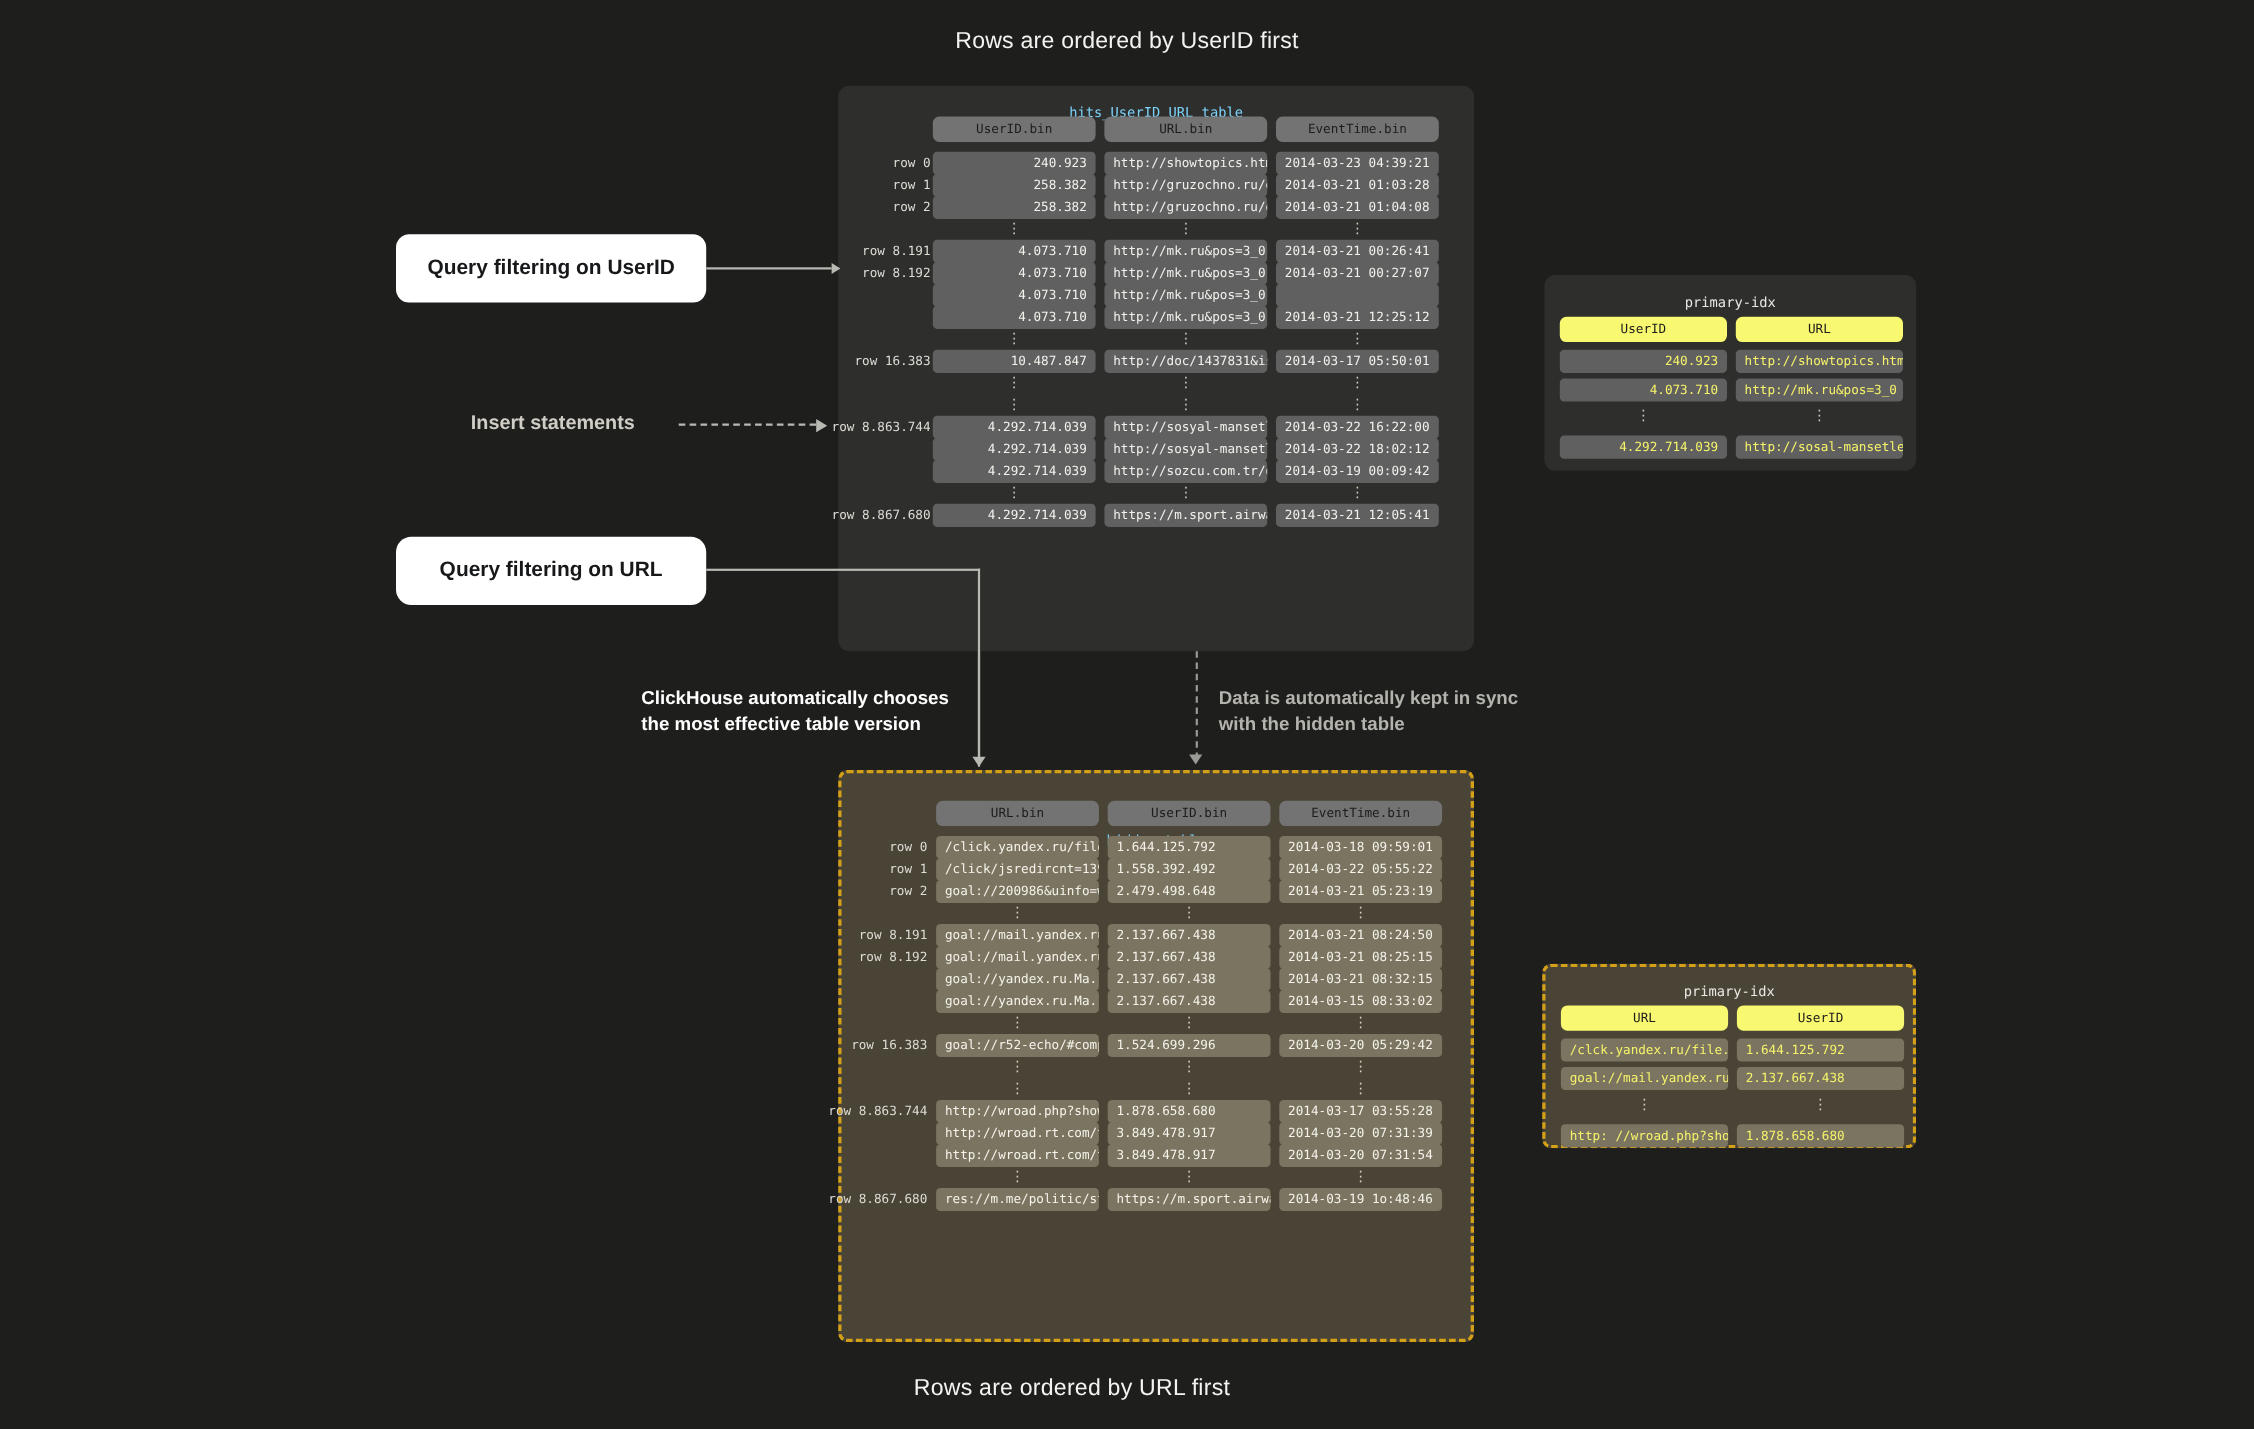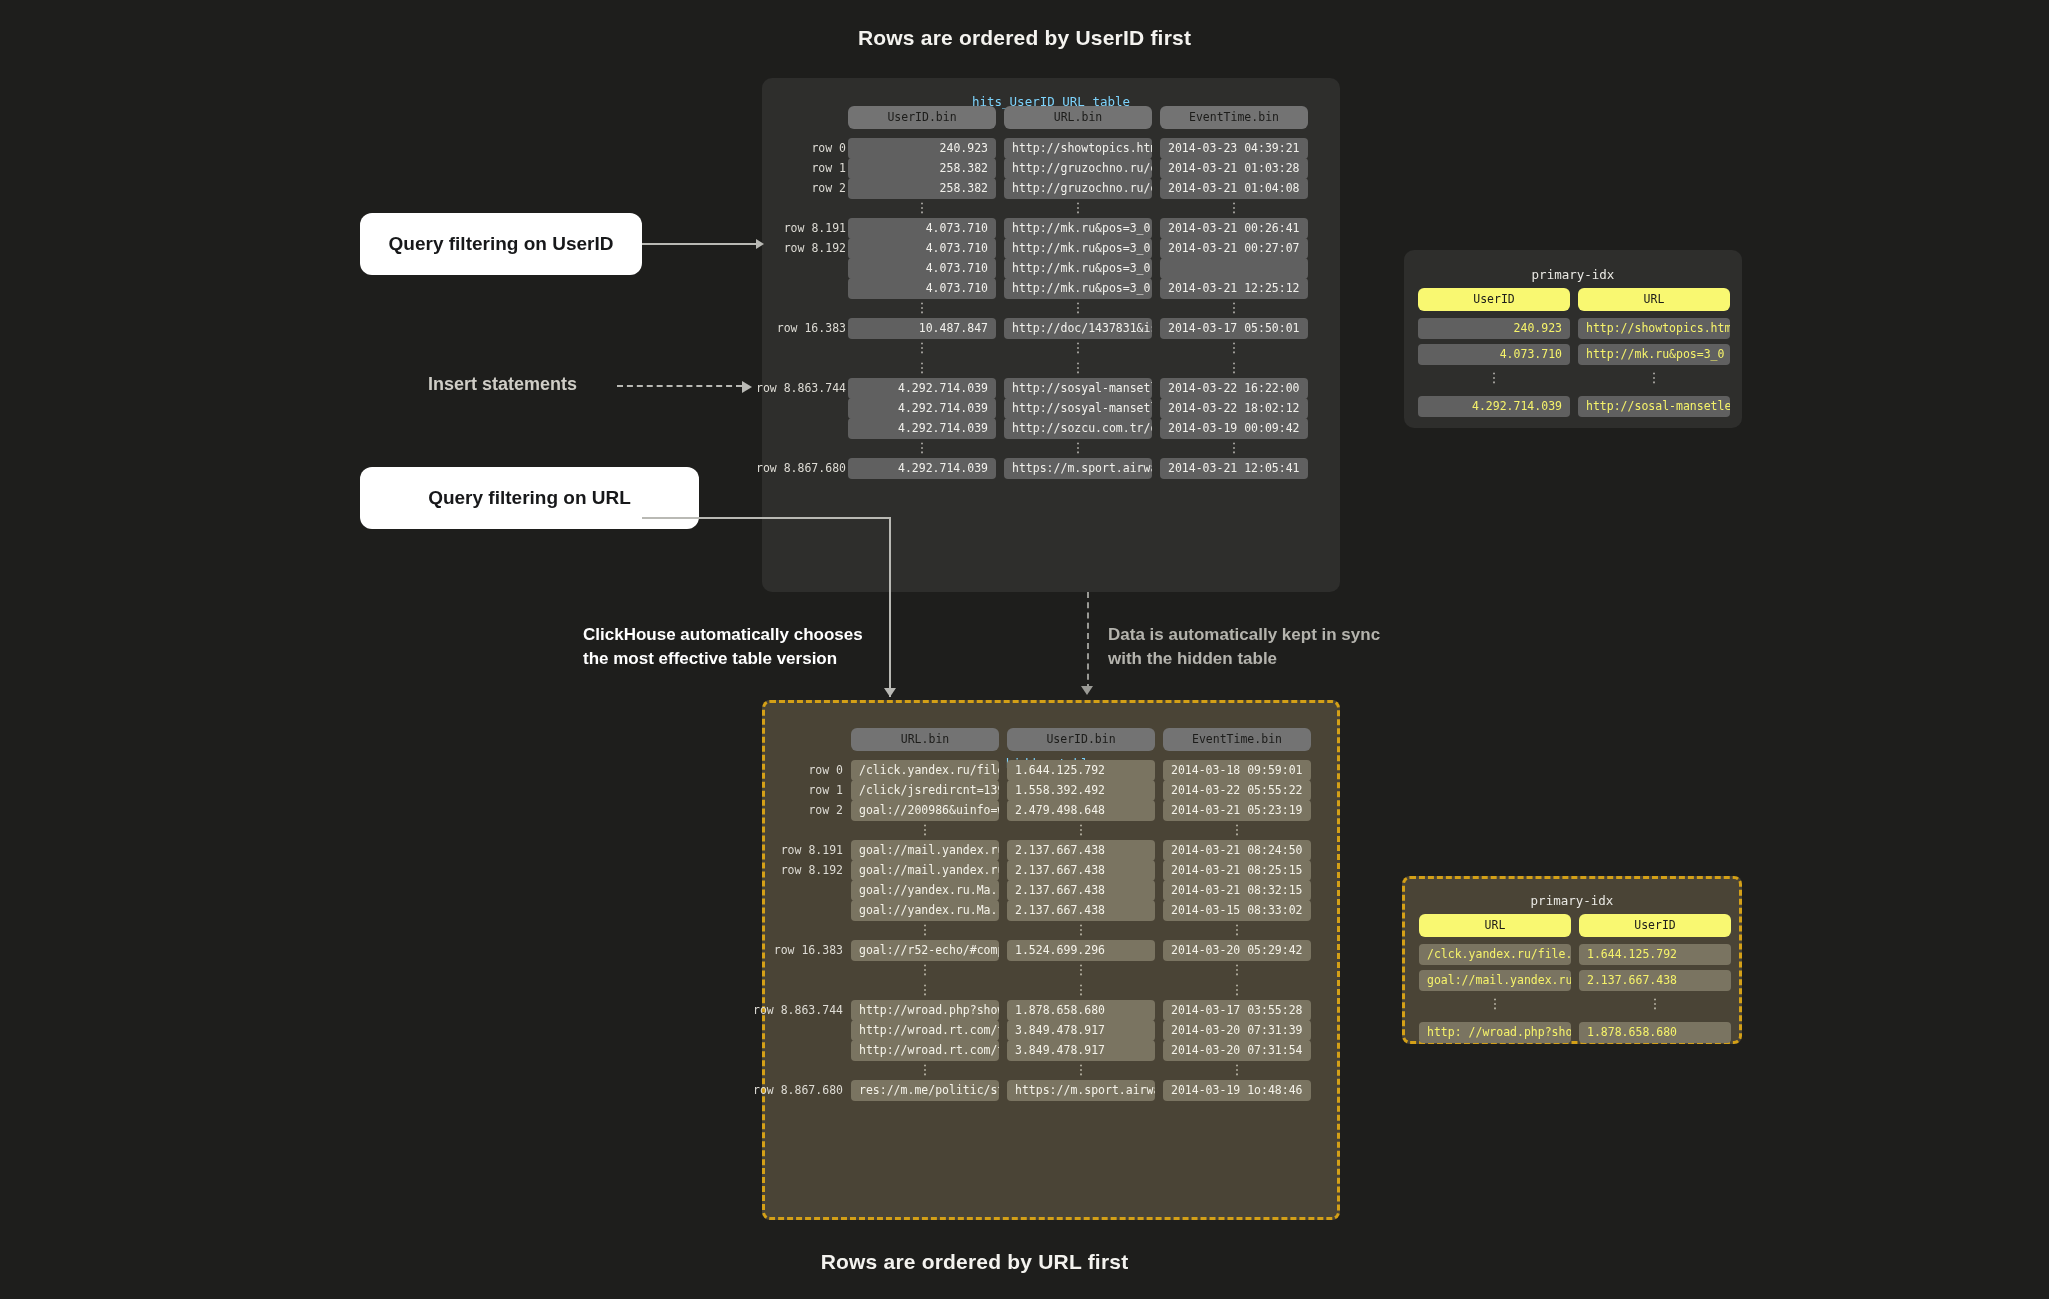--- a/index.html
+++ b/index.html
@@ -8,21 +8,21 @@
     background:#1e1e1c;
     font-family:"Liberation Sans", sans-serif;
     overflow:hidden;
     position:relative;
   }
   .mono{font-family:"DejaVu Sans Mono","Liberation Mono",monospace;}
 
   
   .big-title{
     position:absolute;left:0;width:2049px;text-align:center;
-    color:#f4f3ef;font-size:21px;font-weight:bold;letter-spacing:.2px;
+    color:#f4f3ef;font-size:21px;font-weight:normal;letter-spacing:.2px;
   }
   #title-top{top:26px;}
   #title-bottom{top:1250px;width:2049px;text-align:center;}
   #title-bottom span{display:inline-block;transform:translateX(-50px);}
 
   
   .panel{
     position:absolute;border-radius:10px;
   }
   #panel-top{
@@ -117,21 +117,21 @@
   .idx-ell .x1{left:174px;width:152px;}
 
   
   .pill{
     position:absolute;background:#ffffff;border-radius:12px;
     display:flex;align-items:center;justify-content:center;
     color:#17181a;font-size:19px;font-weight:bold;
     box-sizing:border-box;padding:0 26px;
   }
   #pill-userid{left:360px;top:213px;width:282px;height:62px;}
-  #pill-url{left:360px;top:467px;width:339px;height:62px;}
+  #pill-url{left:360px;top:488px;width:282px;height:62px;border-radius:14px;}
 
   
   .ln{position:absolute;background:#b9b9b4;}
   .lnv{position:absolute;background:#b9b9b4;width:2px;}
 
   .arrow-r{
     position:absolute;width:0;height:0;
     border-left:8px solid #b9b9b4;
     border-top:5px solid transparent;border-bottom:5px solid transparent;
   }

